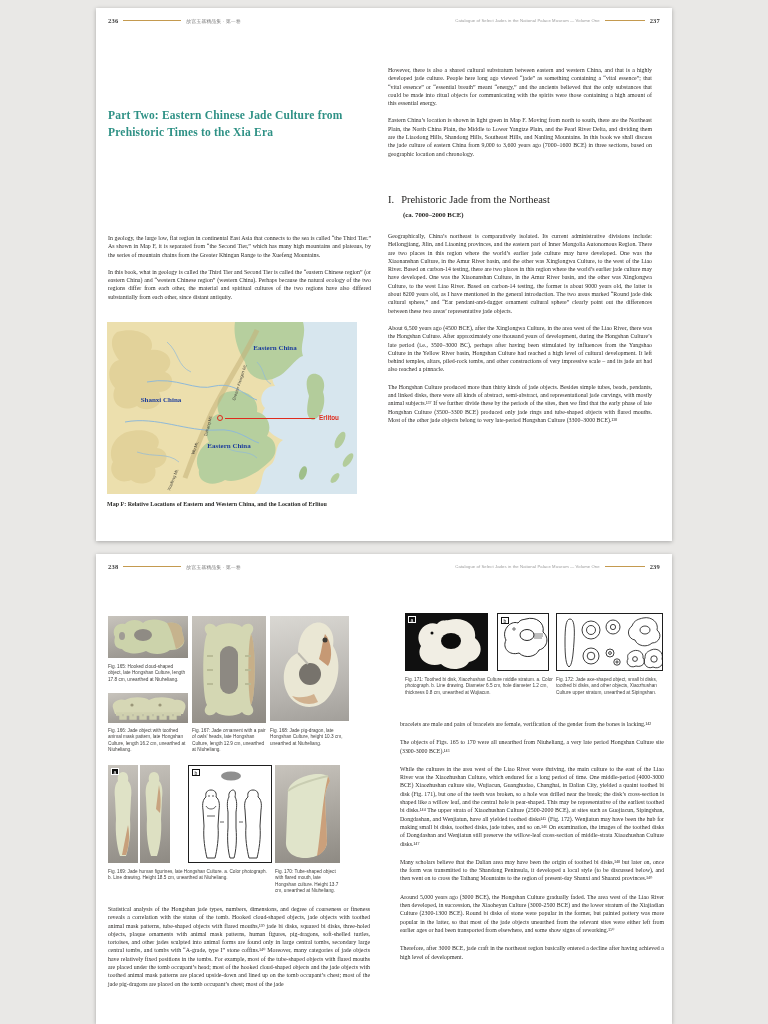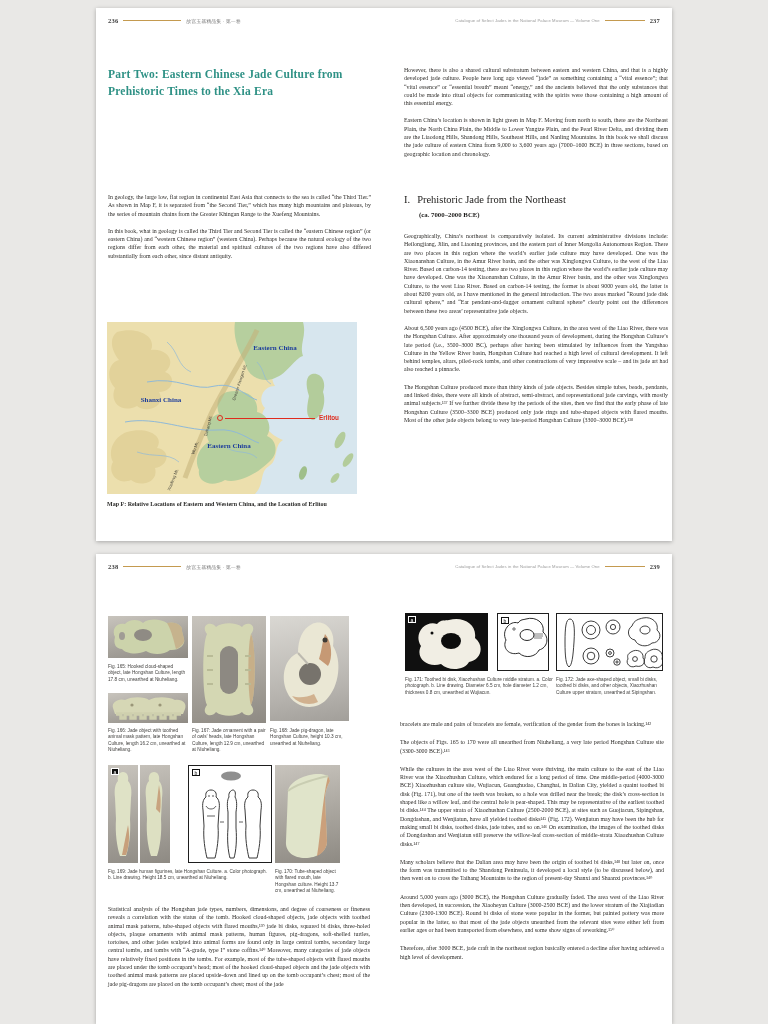--- a/index.html
+++ b/index.html
@@ -17,25 +17,25 @@
   .hdr-r { right:12px; }
   .pnum { font-size:6.5px; font-weight:bold; color:#3c3c3c; letter-spacing:.2px; }
   .hrule { display:inline-block; height:1px; background:#c49a4f; width:58px; }
   .hrule.short { width:40px; }
   .htxt-zh { font-size:5px; color:#7c7c7c; font-family:"Liberation Sans",sans-serif; }
   .htxt-en { font-size:4.2px; color:#9a9a9a; font-family:"Liberation Sans",sans-serif; letter-spacing:.1px; }
 
   
   .col { position:absolute; top:58px; }
   .colL { left:12px; width:263px; }
-  .colR { left:308px; width:264px; }
+  .colR { left:292px; width:264px; }
   .para { font-size:5.9px; line-height:8.3px; color:#2e2c29; text-align:justify; }
   .para + .para { margin-top:9px; }
 
-  .part-title { color:#2e9185; font-size:11.5px; line-height:16.5px; font-weight:bold; width:272px; letter-spacing:.2px; }
+  .part-title { color:#2e9185; font-size:11.5px; line-height:16.5px; font-weight:bold; width:272px; letter-spacing:.2px;margin-top:41px; }
   .first-body { margin-top:94px; }
 
   .sec { margin-top:36px; font-size:10.5px; color:#1d1c1a; font-weight:normal; }
   .sec .secnum { margin-right:7px; }
   .secdates { margin-top:6px; margin-left:15px; font-size:6.8px; font-weight:bold; color:#1d1c1a; }
   .sec + .secdates + .para { margin-top:14px; }
   .after-sec { margin-top:14px; }
 
   
   .mapwrap { position:absolute; left:11px; top:314px; width:288px; }

